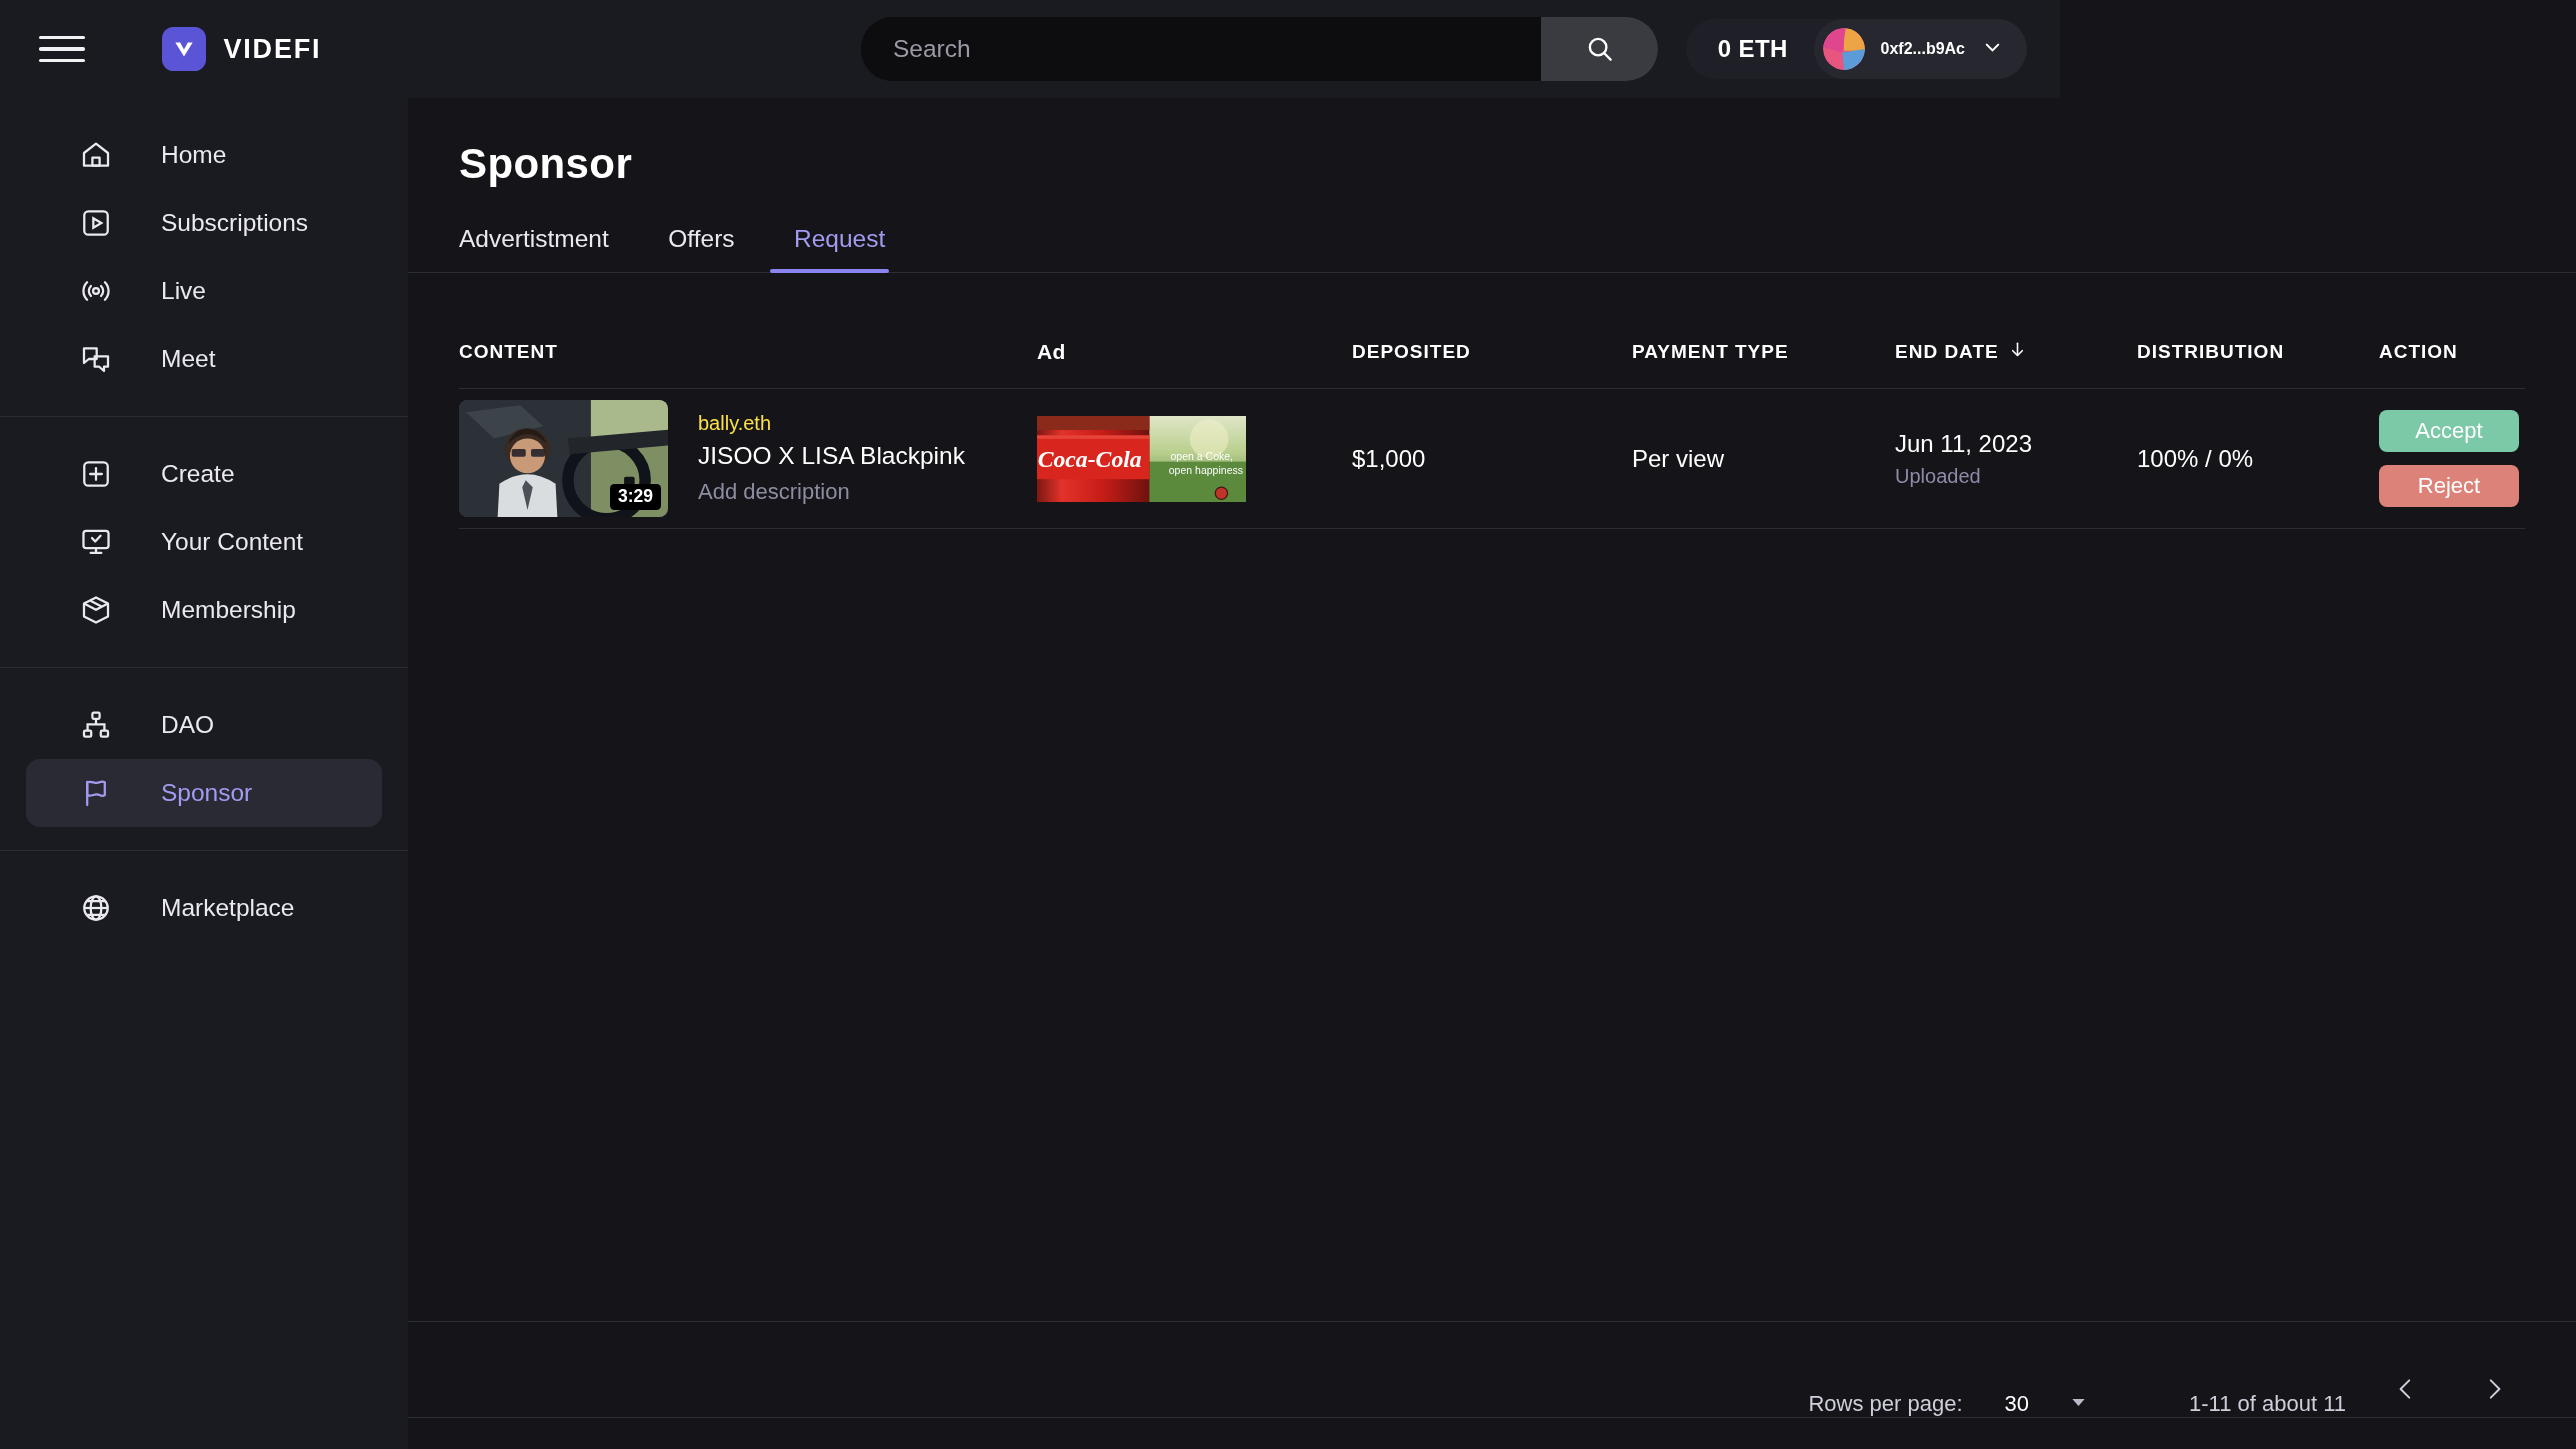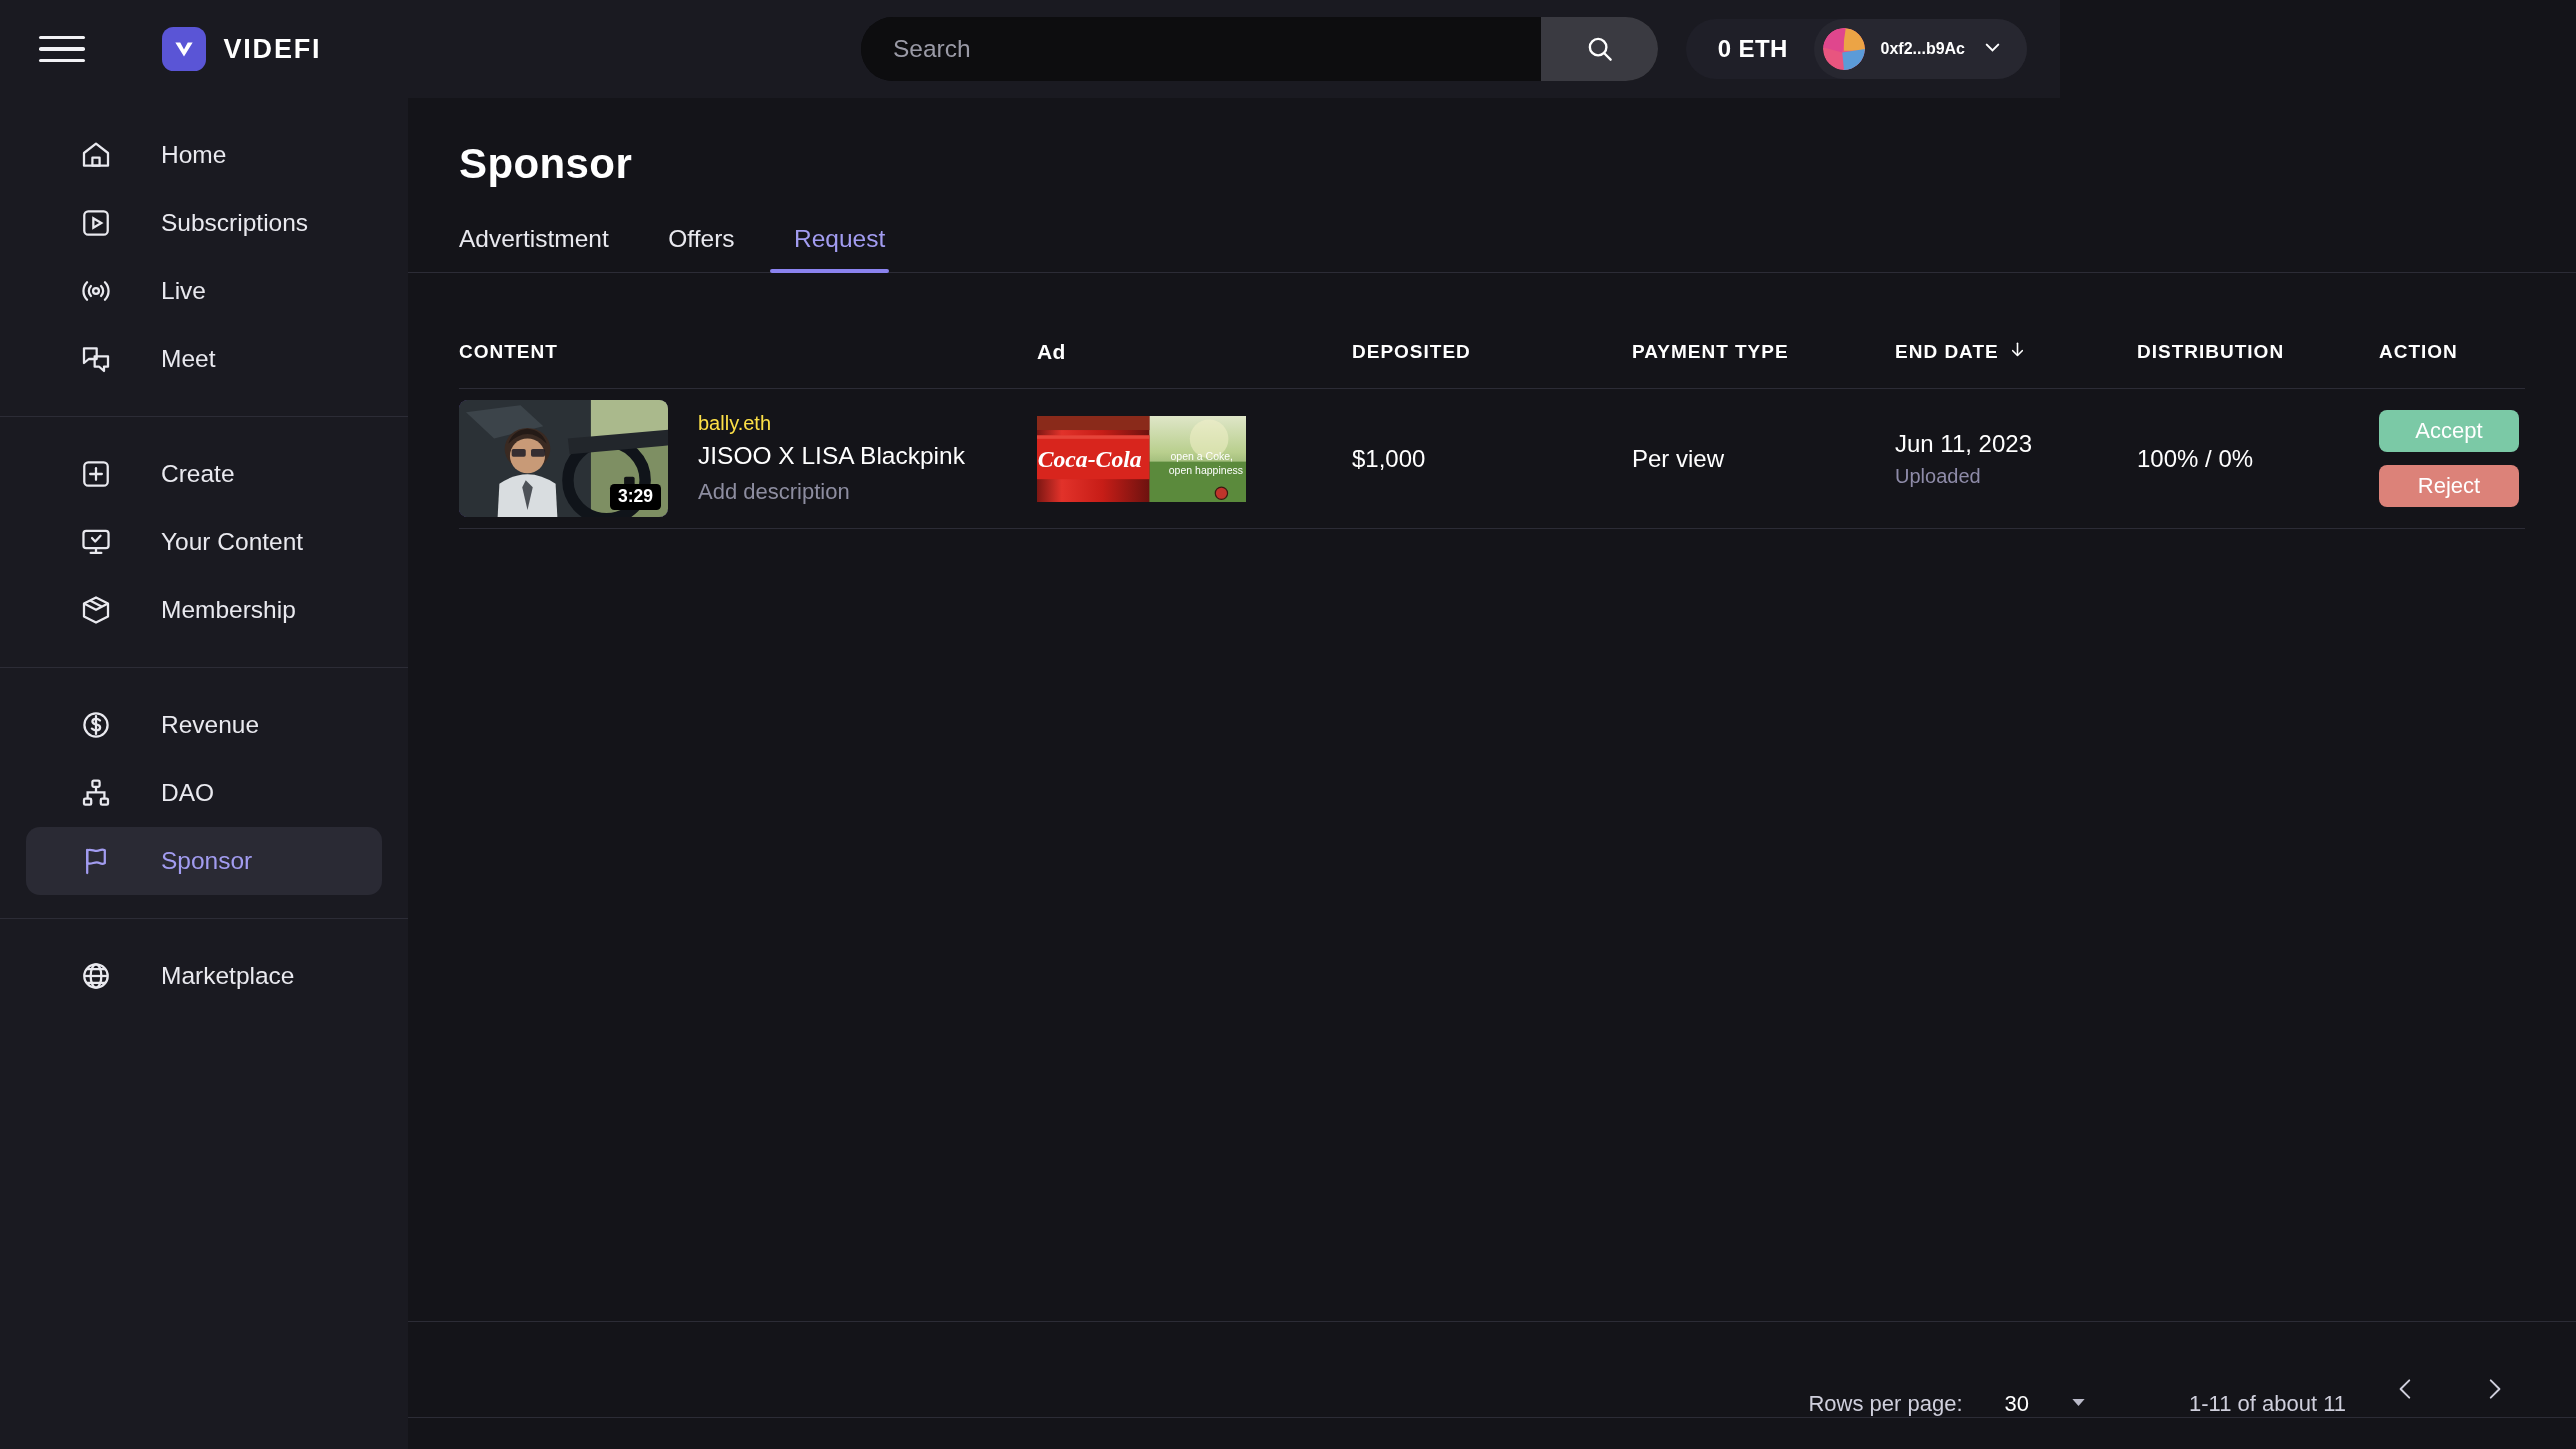--- a/index.html
+++ b/index.html
@@ -302,30 +302,20 @@
             <path d="M7.5 4.9 L16.5 9.5"></path>
           </svg>
       </span>
       <span class="lbl">Membership</span>
     </div>
   </div>
 
   <div class="side-divider"></div>
 
   <div class="side-group">
-    <div class="side-item">
-      <span class="ico">
-        <svg width="32" height="32" viewBox="0 0 24 24" fill="none" stroke="#e9e9ef" stroke-width="1.7" stroke-linecap="round">
-            <circle cx="12" cy="12" r="8.7"></circle>
-            <path d="M15 8.6 c-1-1-2-1.2-3-1.2 -1.6 0-2.7 .8-2.7 2 0 1.3 1.1 1.8 2.8 2.2 1.8 .4 3 .9 3 2.3 0 1.3-1.2 2.1-3 2.1 -1.2 0-2.4-.4-3.2-1.3"></path>
-            <line x1="12" y1="5.3" x2="12" y2="18.7"></line>
-          </svg>
-      </span>
-      <span class="lbl">Revenue</span>
-    </div>
     <div class="side-item">
       <span class="ico">
         <svg width="32" height="32" viewBox="0 0 24 24" fill="none" stroke="#e9e9ef" stroke-width="1.7">
             <rect x="9.3" y="2.8" width="5.4" height="4.6" rx="1"></rect>
             <rect x="3" y="16.2" width="5.4" height="4.6" rx="1"></rect>
             <rect x="15.6" y="16.2" width="5.4" height="4.6" rx="1"></rect>
             <path d="M12 7.4 V11.6 M5.7 16.2 V11.6 H18.3 V16.2"></path>
           </svg>
       </span>
       <span class="lbl">DAO</span>

